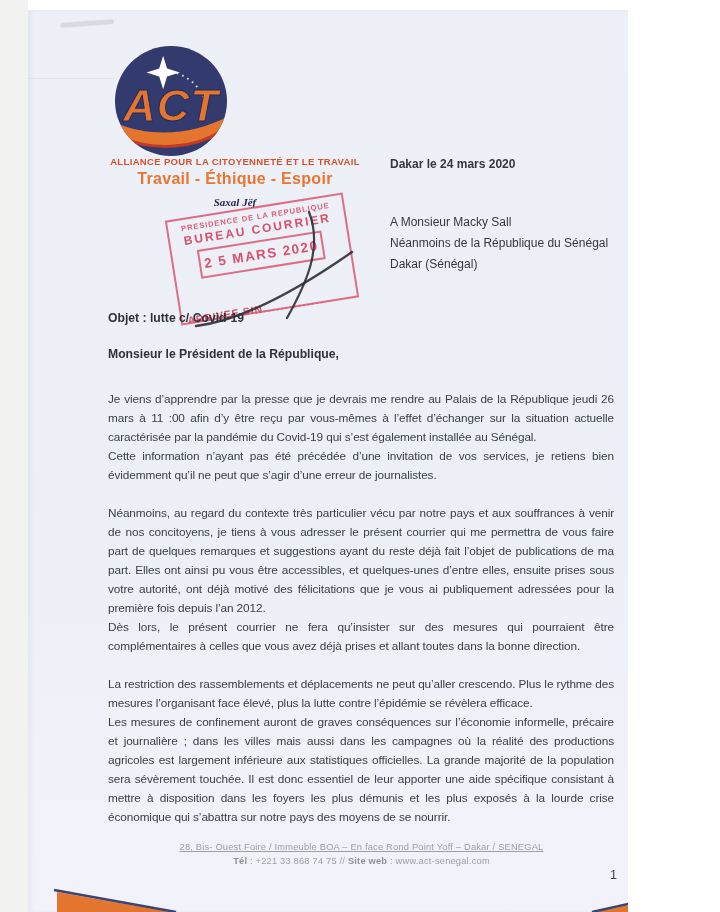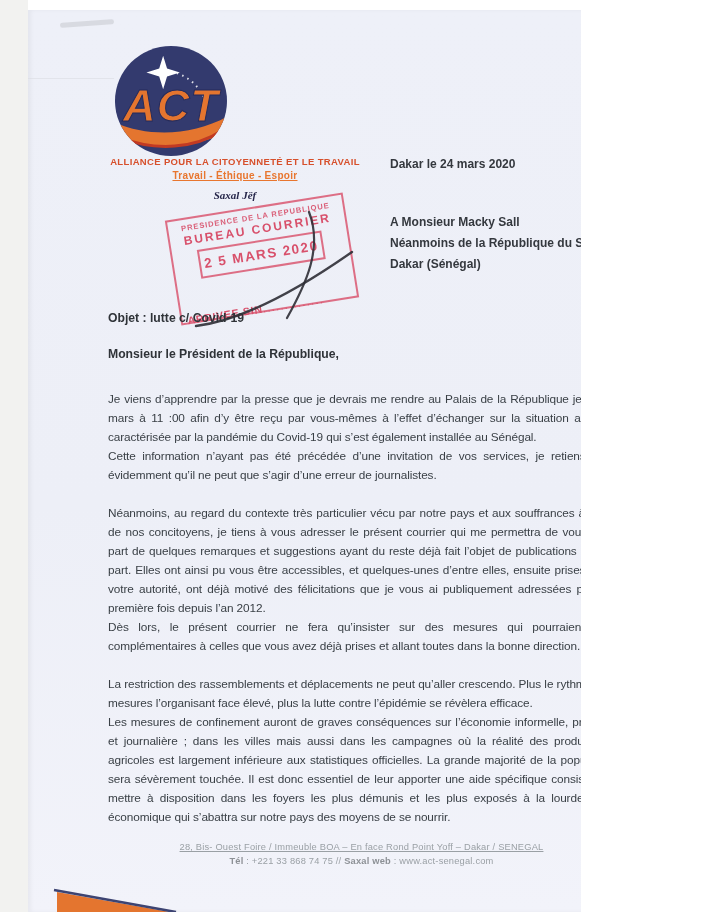--- a/index.html
+++ b/index.html
@@ -1,38 +1,38 @@
 <!DOCTYPE html>
 <html><head>
 <meta charset="utf-8">
 <style>
   html,body{margin:0;padding:0;background:#ffffff;}
-  #screen{position:relative;width:581px;height:912px;overflow:hidden;background:#ffffff;
+  #screen{position:relative;width:628px;height:912px;overflow:hidden;background:#ffffff;
           font-family:"Liberation Sans",sans-serif;}
   .margin-strip{position:absolute;top:0;height:912px;}
   #margin-left{left:0;width:28px;background:#f2f2f0;}
   #margin-right{left:695px;width:25px;background:#f6f6f4;}
   #page{position:absolute;left:28px;top:10px;width:667px;height:902px;
         background:linear-gradient(180deg,#eef0f8 0%,#edeff7 55%,#f2f3fa 100%);
         box-shadow:inset 3px 0 4px rgba(0,0,0,.045);}
   .crease{position:absolute;background:#d9dbe0;opacity:.55;}
   #crease-top{left:28px;top:78px;width:86px;height:1px;}
   #smudge{position:absolute;left:60px;top:21px;width:54px;height:5px;background:#c6c9cd;
           border-radius:3px;transform:rotate(-4deg);opacity:.55;}
   
   #logo-wrap{position:absolute;left:112px;top:44px;width:118px;height:114px;}
   #org-block{position:absolute;left:60px;top:156px;width:350px;text-align:center;}
   #org-name{font-size:9.5px;font-weight:bold;color:#d7502c;letter-spacing:.35px;}
-  #org-tagline{margin-top:3px;font-size:10px;font-weight:bold;color:#e8762f;letter-spacing:.3px;text-decoration:underline;}
+  #org-tagline{margin-top:3px;font-size:16px;font-weight:bold;color:#e8762f;letter-spacing:.3px;}
   #org-motto{margin-top:8px;font-size:11px;font-style:italic;font-weight:bold;
              font-family:"Liberation Serif",serif;color:#26264a;}
   
   #meta-block{position:absolute;left:390px;top:157px;width:290px;color:#34383e;}
   #dateline{font-size:12px;font-weight:bold;margin-bottom:41px;}
-  .addr-line{font-size:12px;font-weight:bold;line-height:21px;}
+  .addr-line{font-size:12px;font-weight:normal;line-height:21px;}
   
   #stamp{position:absolute;left:172px;top:206px;width:176px;height:102px;
          transform:rotate(-9deg);border:2px solid rgba(216,77,104,.8);color:#d8506b;}
   #stamp-line1{margin-top:4px;text-align:center;font-size:7.6px;font-weight:bold;letter-spacing:.9px;opacity:.9;}
   #stamp-line2{text-align:center;font-size:12px;font-weight:bold;letter-spacing:2px;margin-top:1px;}
   #stamp-date-box{margin:4px auto 0;width:122px;height:25px;border:2px solid rgba(216,77,104,.8);
                   text-align:center;line-height:25px;font-size:13.5px;font-weight:bold;letter-spacing:1.5px;}
   #stamp-arrival{position:absolute;left:5px;bottom:-4px;font-size:10.5px;font-weight:bold;
                  letter-spacing:.8px;background:transparent;white-space:nowrap;}
   #stamp-arrival .dots{letter-spacing:1.5px;font-weight:normal;}
@@ -110,21 +110,21 @@
   <div id="body-text">
     <p>Je viens d’apprendre par la presse que je devrais me rendre au Palais de la République jeudi 26 mars à 11 :00 afin d’y être reçu par vous-mêmes à l’effet d’échanger sur la situation actuelle caractérisée par la pandémie du Covid-19 qui s’est également installée au Sénégal.</p>
     <p>Cette information n’ayant pas été précédée d’une invitation de vos services, je retiens bien évidemment qu’il ne peut que s’agir d’une erreur de journalistes.</p>
     <p class="gap">Néanmoins, au regard du contexte très particulier vécu par notre pays et aux souffrances à venir de nos concitoyens, je tiens à vous adresser le présent courrier qui me permettra de vous faire part de quelques remarques et suggestions ayant du reste déjà fait l’objet de publications de ma part. Elles ont ainsi pu vous être accessibles, et quelques-unes d’entre elles, ensuite prises sous votre autorité, ont déjà motivé des félicitations que je vous ai publiquement adressées pour la première fois depuis l’an 2012.</p>
     <p>Dès lors, le présent courrier ne fera qu’insister sur des mesures qui pourraient être complémentaires à celles que vous avez déjà prises et allant toutes dans la bonne direction.</p>
     <p class="gap">La restriction des rassemblements et déplacements ne peut qu’aller crescendo. Plus le rythme des mesures l’organisant face élevé, plus la lutte contre l’épidémie se révèlera efficace.</p>
     <p>Les mesures de confinement auront de graves conséquences sur l’économie informelle, précaire et journalière ; dans les villes mais aussi dans les campagnes où la réalité des productions agricoles est largement inférieure aux statistiques officielles. La grande majorité de la population sera sévèrement touchée. Il est donc essentiel de leur apporter une aide spécifique consistant à mettre à disposition dans les foyers les plus démunis et les plus exposés à la lourde crise économique qui s’abattra sur notre pays des moyens de se nourrir.</p>
   </div>
 
   <div id="footer-line1" class="footer-line">28, Bis- Ouest Foire / Immeuble BOA – En face Rond Point Yoff – Dakar / SENEGAL</div>
-  <div id="footer-line2" class="footer-line"><span class="footer-bold">Tél</span><span> : +221 33 868 74 75 // </span><span class="footer-bold">Saxal web</span><span> : www.act-senegal.com</span></div>
+  <div id="footer-line2" class="footer-line"><span class="footer-bold">Tél</span><span> : +221 33 868 74 75 // </span><span class="footer-bold">Site web</span><span> : www.act-senegal.com</span></div>
   <div id="page-number">1</div>
 
   <svg class="overlay" width="720" height="912" viewBox="0 0 720 912">
     <polygon points="57,892 170,912 57,912" fill="#e4752f"></polygon>
     <line x1="54" y1="890" x2="176" y2="912" stroke="#3d4472" stroke-width="2.6"></line>
     <polygon points="692,892 692,912 596,912" fill="#e4752f"></polygon>
     <line x1="592" y1="912" x2="696" y2="889" stroke="#3d4472" stroke-width="2.6"></line>
   </svg>
 </div>
 

